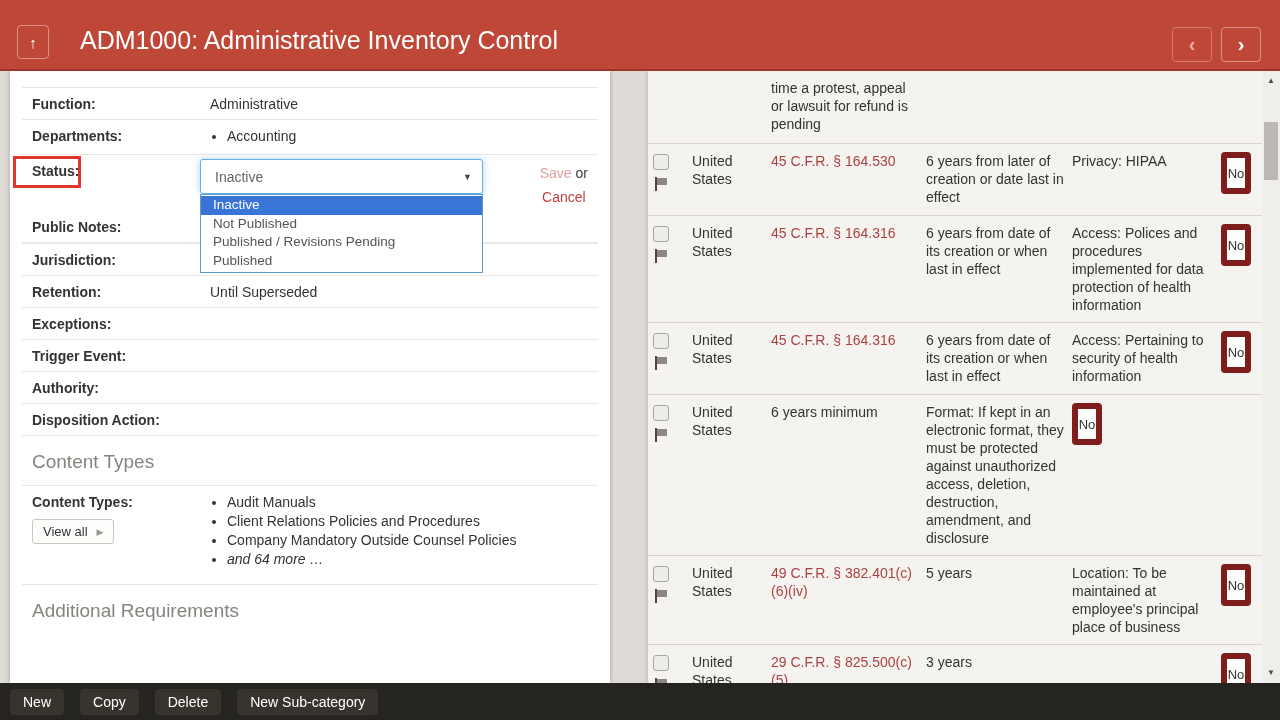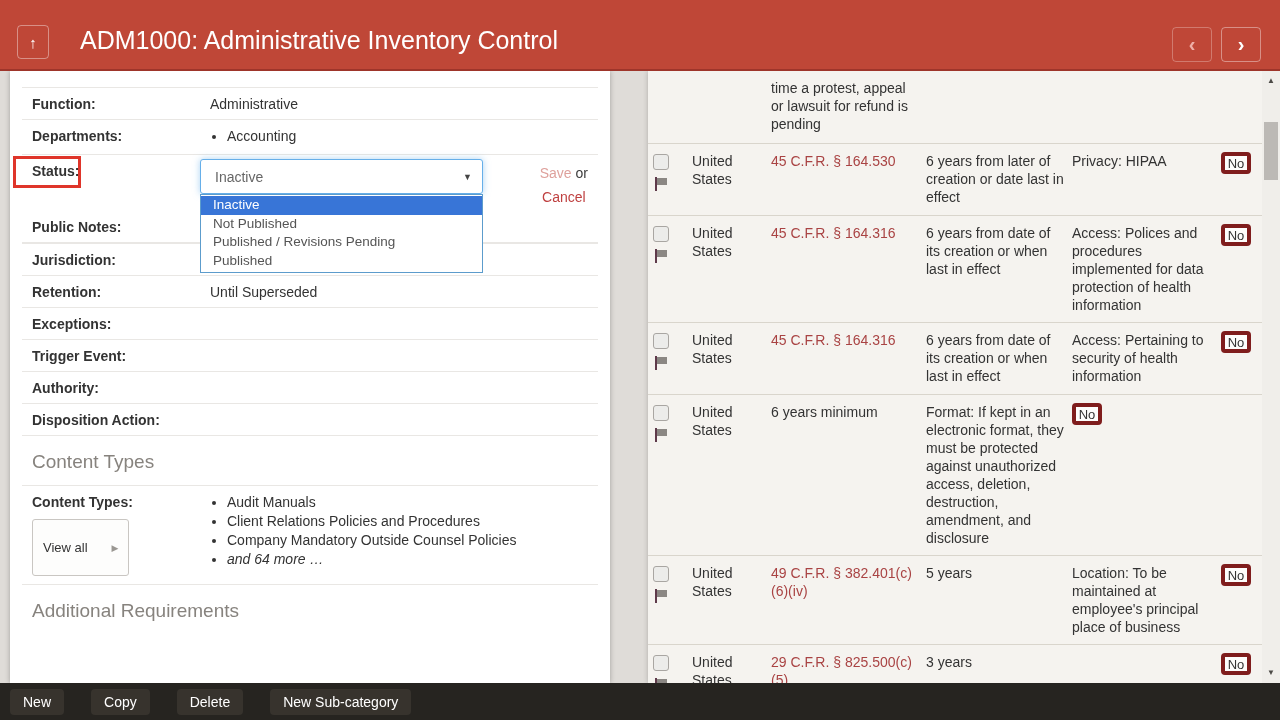--- a/index.html
+++ b/index.html
@@ -41,61 +41,61 @@
   #status-select .sel-arrow { font-size:9px; color:#444; margin-right:10px; }
   #status-options { position:absolute; left:190px; top:123px; width:283px;
                     background:#fff; border:1px solid #5c9ccc; z-index:11; padding:1px 0 2px 0; }
   .opt { font-size:13.5px; color:#555; padding:1px 0 1px 12px; line-height:16.5px; cursor:pointer; }
   .opt.selected { background:#3875d7; color:#fff; }
   #save-cancel { position:absolute; right:22px; top:90px; text-align:center; z-index:11;
                  font-size:14px; line-height:24px; }
   #save-link { color:#dea19c; cursor:pointer; }
   #or-text { color:#3b3b3b; }
   #cancel-link { color:#bf4040; cursor:pointer; display:block; }
-  #view-all-btn { margin-top:9px; display:inline-flex; align-items:center; gap:24px;
+  #view-all-btn { margin-top:9px; display:inline-flex; align-items:center; gap:9px;
                   border:1px solid #c9c6c2; border-radius:3px; background:#fdfdfc;
-                  padding:20px 10px; font-size:13px; color:#333; cursor:pointer; }
+                  padding:4px 10px; font-size:13px; color:#333; cursor:pointer; }
   #view-all-btn .tri { font-size:9px; color:#9a9792; }
   .more-item { font-style:italic; }
 
   
   #right-panel { position:absolute; left:648px; top:71px; width:614px; height:612px;
                  background:#f5f3ef; box-shadow:0 0 5px rgba(0,0,0,.22); overflow:hidden; }
   .trow { display:grid; grid-template-columns:39px 79px 155px 146px 149px 1fr;
           padding:8px 0 8px 5px; border-bottom:1px solid #d9d5cc;
           font-size:14px; line-height:18px; }
   .trow.r0 { min-height:73px; } .trow.r1 { min-height:72px; } .trow.r2 { min-height:105px; }
   .trow.r3 { min-height:72px; } .trow.r4 { min-height:161px; } .trow.r5 { min-height:87px; }
   .trow.r6 { min-height:75px; border-bottom:none; }
   .ctrl { display:flex; flex-direction:column; gap:6px; padding-top:2px; }
   .checkbox { width:16px; height:16px; border:1px solid #a9a6a2; border-radius:3px;
               background:#ececea; cursor:pointer; }
   .flag-icon { width:16px; height:16px; }
   .cite { color:#a94343; cursor:pointer; }
   .cite .l1 { white-space:nowrap; }
   .cite .l2 { display:block; }
   .cell { padding-right:8px; }
-  .no-btn { width:30px; height:22px; border:4px solid #7f1d1d; border-radius:4px;
+  .no-btn { width:30px; height:42px; border:6px solid #7f1d1d; border-radius:4px;
             background:#fdfdfc; font-size:13px; color:#333; cursor:pointer;
             font-family:"Liberation Sans", sans-serif; }
 
   
   #scrollbar { position:absolute; right:0; top:71px; width:18px; height:612px;
                background:#f0eeea; z-index:20; }
   .scroll-arrow { position:absolute; left:0; width:18px; height:16px; text-align:center;
                   font-size:8px; color:#4c4a46; line-height:16px; cursor:pointer; }
   #scroll-up { top:2px; }
   #scroll-down { bottom:2px; }
   #scroll-thumb { position:absolute; left:2px; top:51px; width:14px; height:58px;
                   background:#bcb9b5; cursor:pointer; }
 
   
   #toolbar { position:absolute; left:0; bottom:0; width:1280px; height:37px;
              background:#262420; z-index:40; display:flex; align-items:center;
-             gap:27px; padding-left:10px; }
+             gap:16px; padding-left:10px; }
   .tb-btn { background:#37332d; border:none; border-radius:4px; color:#fff;
             font-size:14px; padding:5px 13px; cursor:pointer;
             font-family:"Liberation Sans", sans-serif; }
 </style>
 </head>
 <body>
 
 <div id="header">
   <button class="hdr-btn" id="up-btn">
     <span>↑</span>

